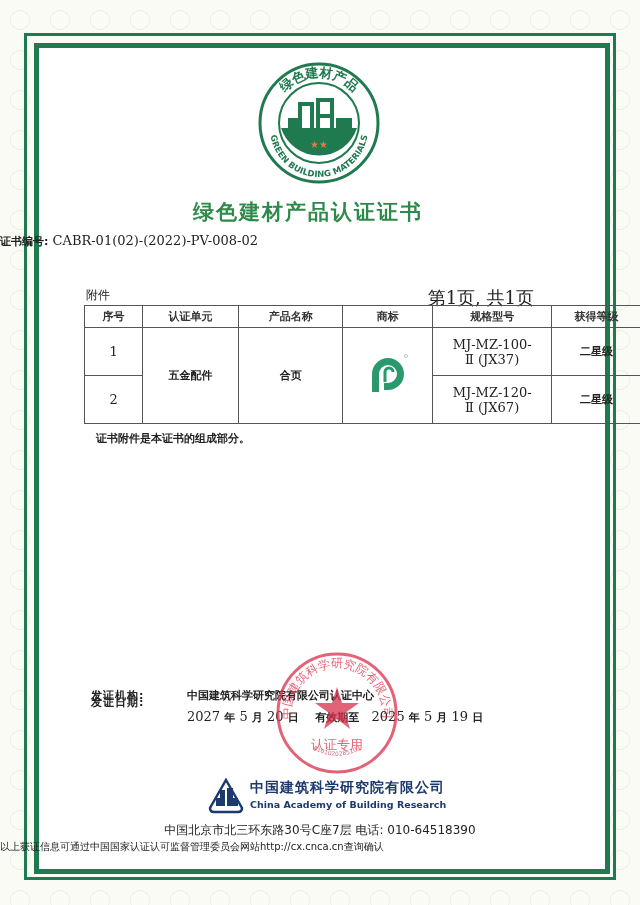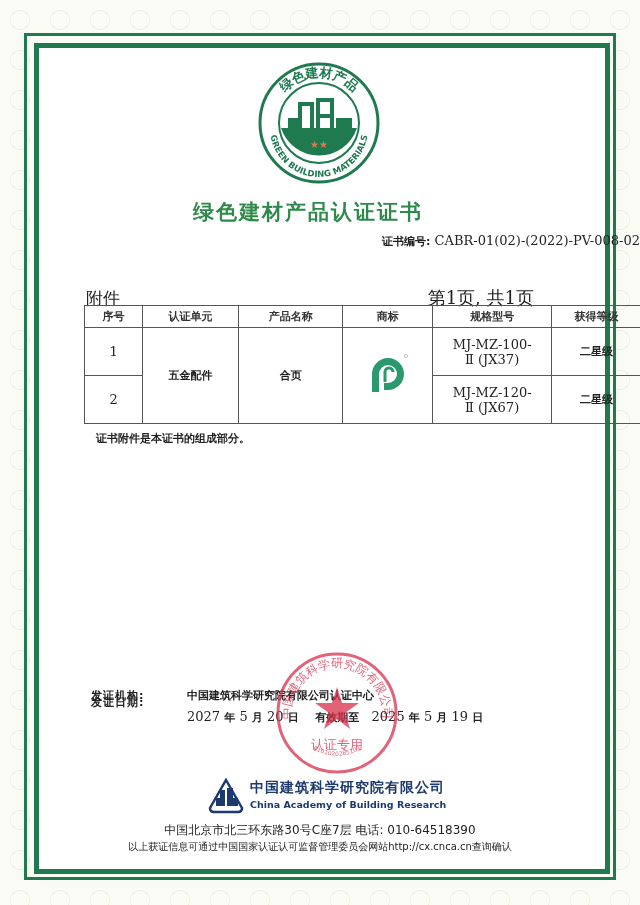--- a/index.html
+++ b/index.html
@@ -6,41 +6,41 @@
   body{width:640px;height:905px;background:#fbfbf6;position:relative;overflow:hidden;font-family:"DejaVu Serif",serif;color:#222;}
   .pattern{position:absolute;inset:0;
     background:
       repeating-radial-gradient(circle at 20px 20px, transparent 0 9px, rgba(215,200,150,.25) 9px 10px, transparent 10px 20px);
     background-size:40px 40px;}
   .outer-border{position:absolute;left:24px;top:33px;width:586px;height:841px;border:3px solid #1f7a4f;}
   .inner-border{position:absolute;left:34px;top:43px;width:566px;height:821px;border:5px solid #1f7a4f;background:#fff;}
   .abs{position:absolute;}
   .logo{left:258px;top:62px;width:122px;height:122px;}
   .title{left:0;width:616px;top:198px;text-align:center;font-family:"DejaVu Sans",sans-serif;font-weight:bold;font-size:21px;color:#2e8a4a;letter-spacing:2px;}
-  .certno{left:0;width:640px;top:233px;text-align:right;font-size:13px;}
+  .certno{left:0;width:640px;top:233px;text-align:left;font-size:13px;}
   .certno .lbl{font-family:"DejaVu Sans",sans-serif;font-weight:bold;font-size:11px;}
-  .attach-label{left:86px;top:287px;font-family:"DejaVu Sans",sans-serif;font-size:17px;}
+  .attach-label{left:86px;top:287px;font-family:"DejaVu Sans",sans-serif;font-size:12px;}
   .page-info{right:106px;top:286px;font-size:18px;}
   table.cert{position:absolute;left:84px;top:305px;width:558px;border-collapse:collapse;font-size:13px;}
   table.cert td, table.cert th{border:1px solid #555;text-align:center;padding:0;}
   table.cert th{height:21px;font-family:"DejaVu Sans",sans-serif;font-weight:bold;font-size:11px;color:#333;}
   table.cert td{height:47px;}
   .cn{font-family:"DejaVu Sans",sans-serif;font-size:11px;font-weight:bold;}
   .note{left:96px;top:431px;font-family:"DejaVu Sans",sans-serif;font-size:11px;font-weight:bold;}
   .issuer-label,.date-label{left:91px;font-family:"DejaVu Sans",sans-serif;font-weight:bold;font-size:11px;letter-spacing:1px;}
   .issuer-label{top:688px;} .date-label{top:695px;}
   .issuer-val{left:187px;top:688px;font-family:"DejaVu Sans",sans-serif;font-weight:bold;font-size:11px;}
   .date-val{left:187px;top:709px;font-size:13px;}
   .date-val .cn2{font-family:"DejaVu Sans",sans-serif;font-weight:bold;font-size:11px;}
   .stamp{left:275px;top:651px;width:124px;height:124px;opacity:.75;}
   .cabr-logo{left:208px;top:778px;width:36px;height:36px;}
   .cabr-cn{left:250px;top:779px;font-family:"DejaVu Serif",serif;font-weight:bold;font-size:14px;color:#1d3a6e;letter-spacing:1px;}
   .cabr-en{left:250px;top:799px;font-family:"DejaVu Sans",sans-serif;font-weight:bold;font-size:9.5px;color:#1d3a6e;}
   .addr{left:0;width:640px;top:822px;text-align:center;font-family:"DejaVu Sans",sans-serif;font-size:12px;}
-  .verify{left:0;width:640px;top:840px;text-align:center;font-family:"DejaVu Sans",sans-serif;font-size:10px;}
+  .verify{left:0;width:640px;top:840px;font-family:"DejaVu Sans",sans-serif;font-size:10px;}
 </style>
 </head>
 <body>
 
 <div class="pattern"></div>
 <div class="outer-border"></div>
 <div class="inner-border"></div>
 
 <svg class="abs logo" viewBox="0 0 122 122">
   <circle cx="61" cy="61" r="59" fill="#fff" stroke="#1f7a4f" stroke-width="3"></circle>

